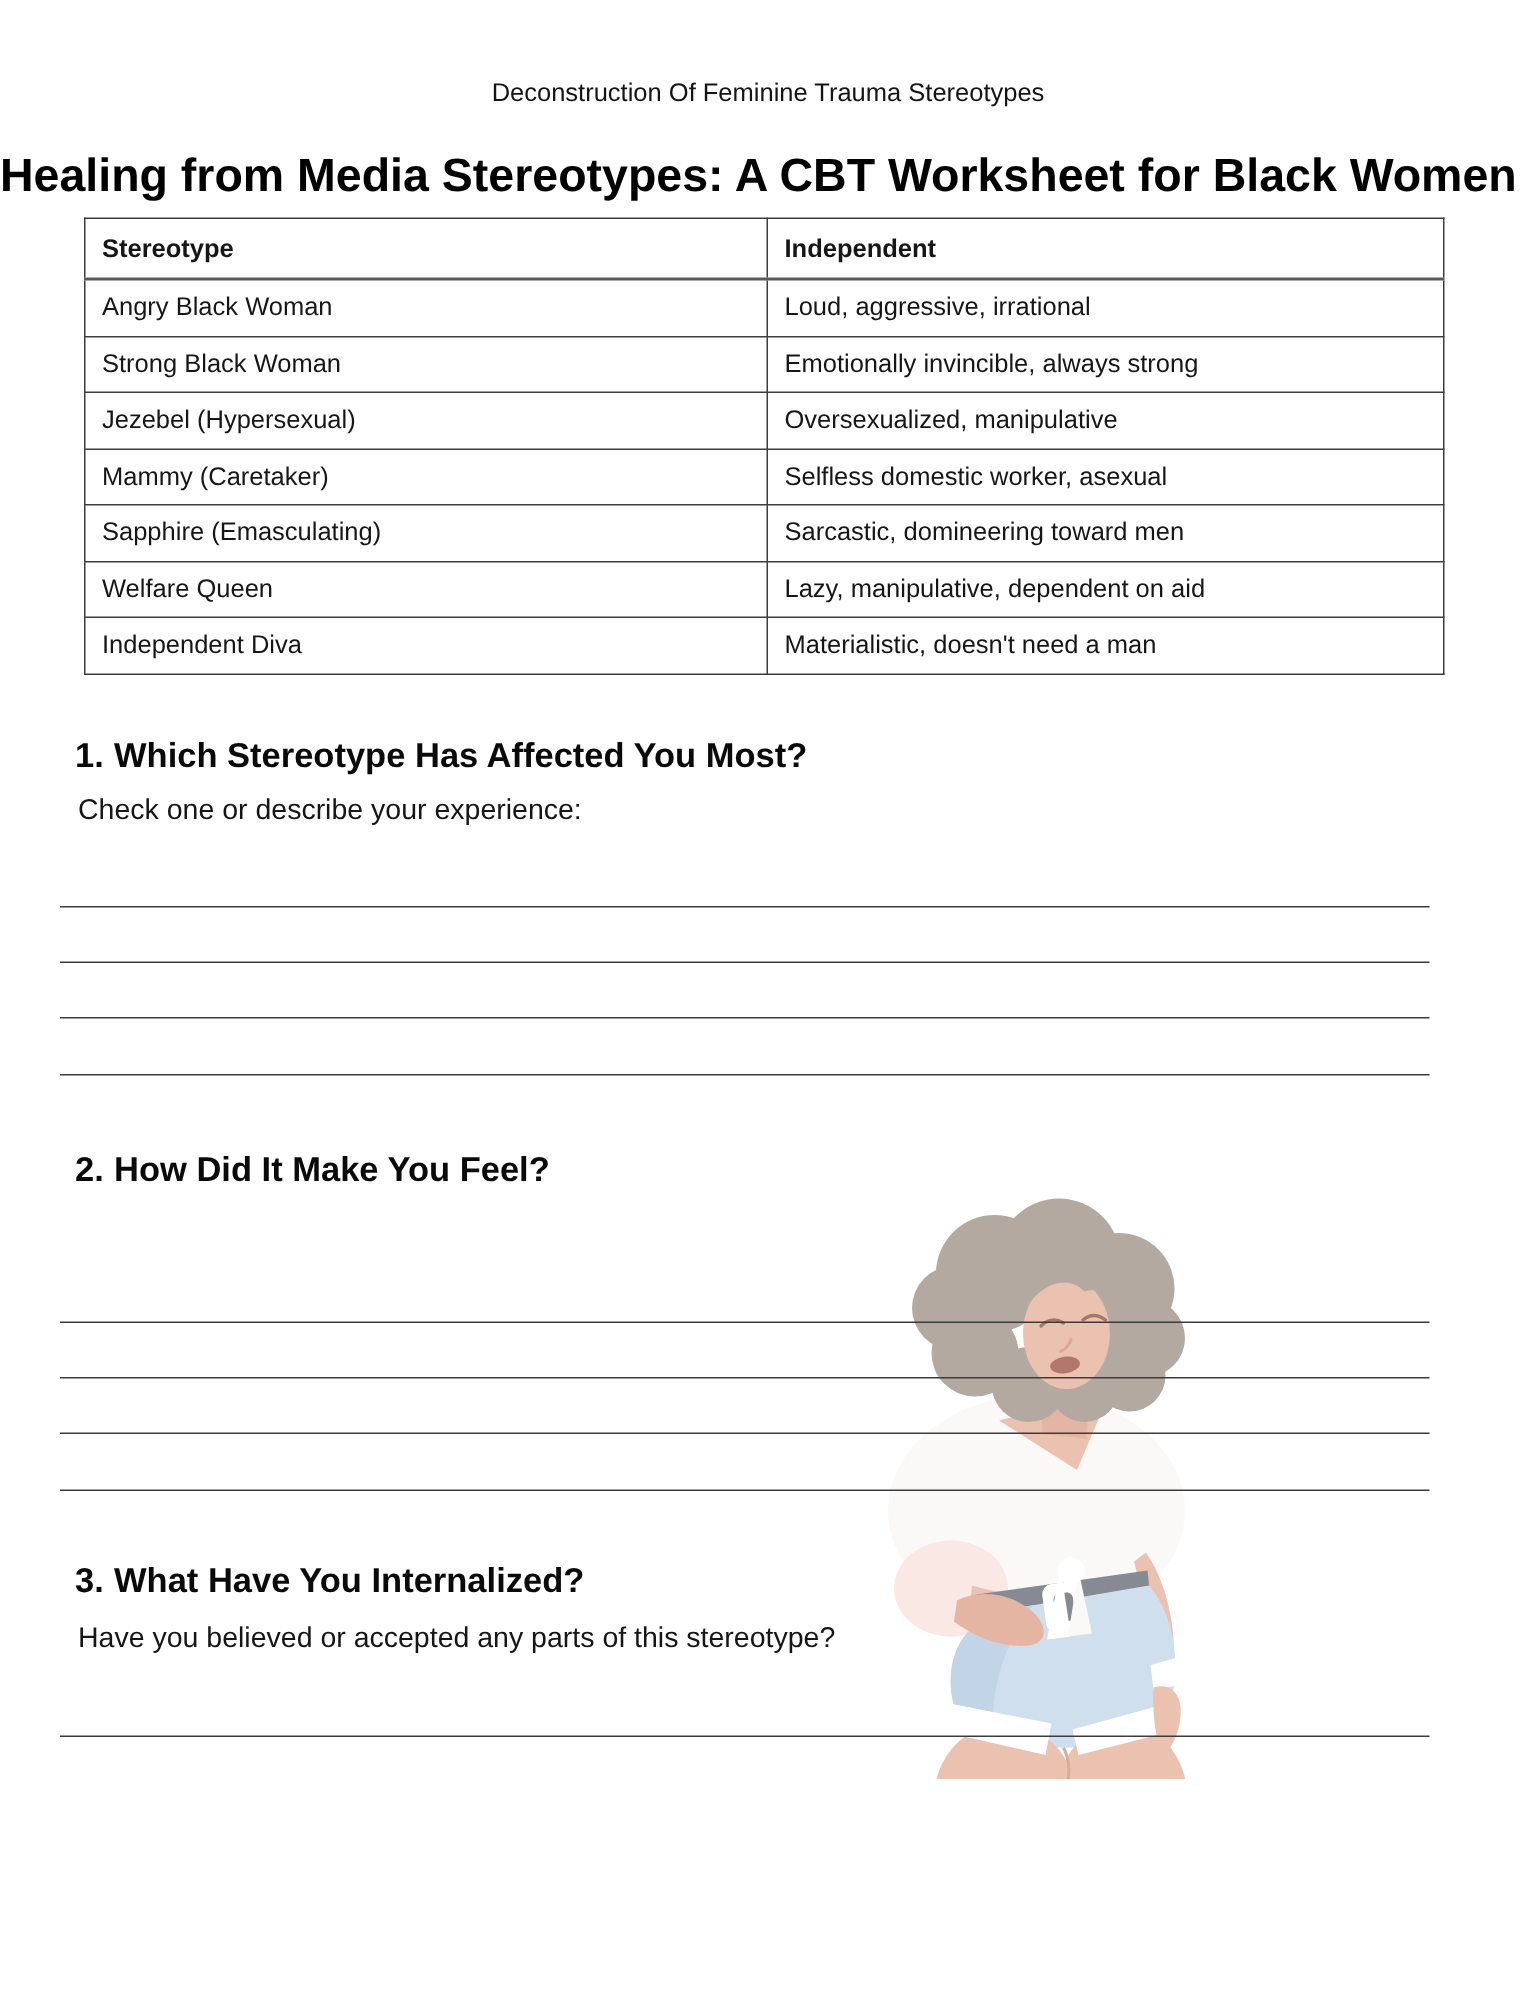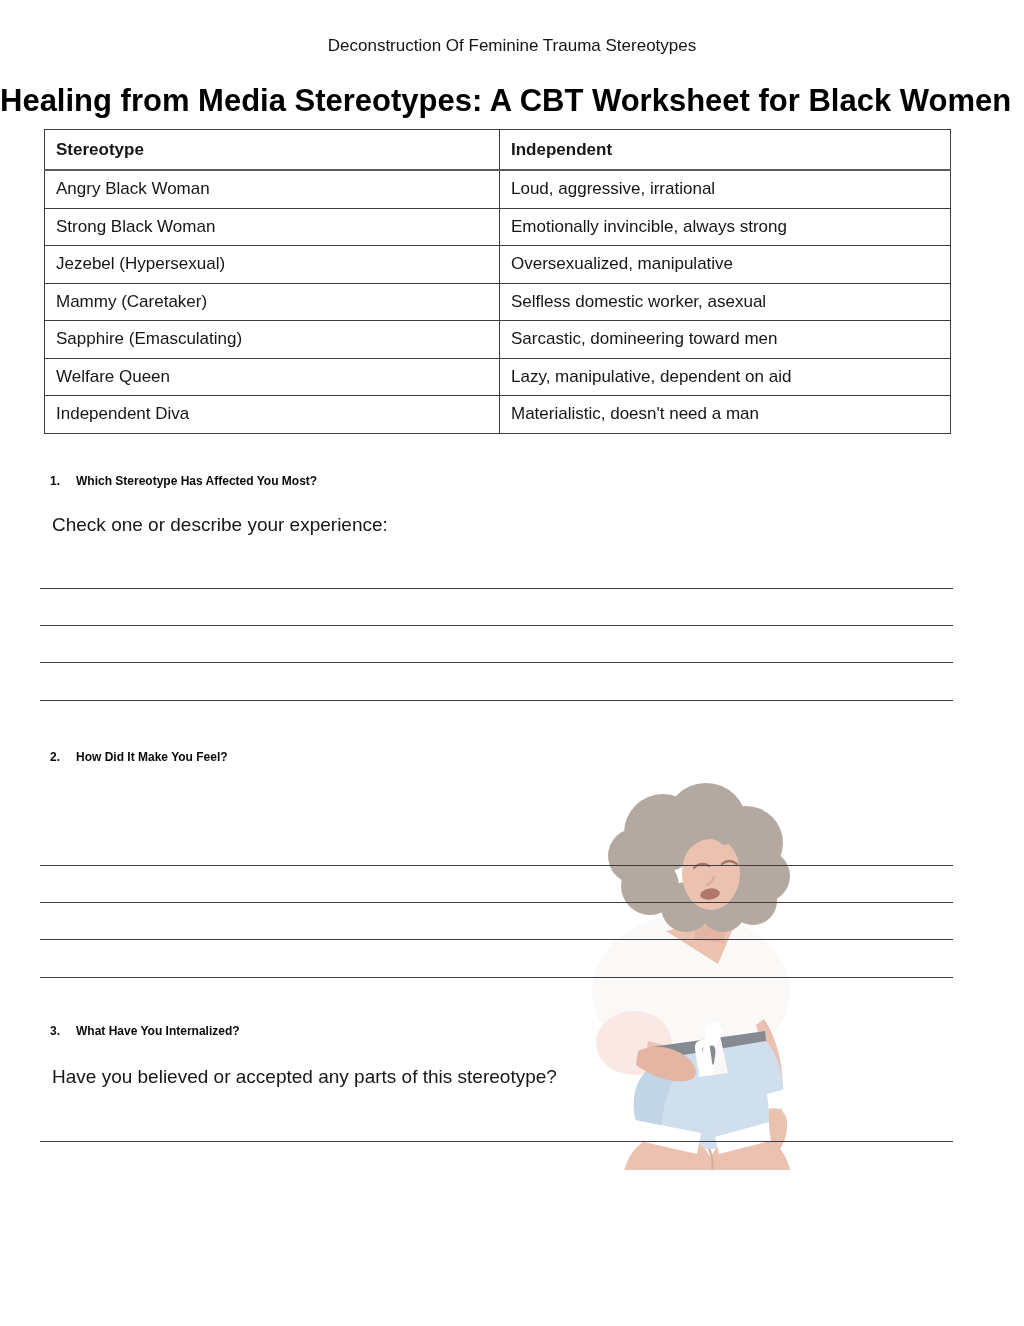--- a/index.html
+++ b/index.html
@@ -1,40 +1,40 @@
 <!DOCTYPE html>
 <html><head>
 <meta charset="utf-8">
 <style>
   html,body { margin:0; padding:0; background:#ffffff; }
   .page {
-    position:relative; width:1024px; height:1176px; margin:0 auto;
+    position:relative; width:1024px; height:1176px; margin:16px auto;
     background:#ffffff; overflow:hidden;
     font-family:"Liberation Sans", sans-serif; color:#000;
   }
   .doc-header {
     position:absolute; top:36px; left:0; width:100%;
     text-align:center; font-size:17px; color:#141414;
   }
   .doc-title {
     position:absolute; top:83px; left:0; width:100%;
     font-size:31px; font-weight:bold; color:#000;
   }
   table.stereotype-table {
-    position:absolute; left:44px; top:129px; width:906px;
+    position:absolute; left:56px; top:129px; width:906px;
     border-collapse:collapse; table-layout:fixed;padding-left:12px;
   }
   .stereotype-table th, .stereotype-table td {
     border:1.5px solid #3d3d3d; font-size:17px; text-align:left;
     padding:0 6px 0 11px; vertical-align:middle; color:#161616;
     overflow:hidden; white-space:nowrap;
   }
   .stereotype-table th { font-weight:bold; height:39px; border-bottom:2px solid #5a5a5a; }
   .stereotype-table td { font-weight:normal; height:36.5px; }
-  .q-heading { position:absolute; font-size:12px; font-weight:bold; color:#0a0a0a; white-space:nowrap; }
+  .q-heading { position:absolute; font-size:23px; font-weight:bold; color:#0a0a0a; white-space:nowrap; }
   .q-heading .qnum { display:inline-block; min-width:26px; }
   .q-prompt { position:absolute; font-size:19px; color:#161616; white-space:nowrap; }
   .wline {
     position:absolute; left:40px; width:913px; height:0;
     border-top:1.6px solid #3c3c3c;
   }
   .illustration {
     position:absolute; left:588px; top:781px; width:207px; height:389px;
   }
   .footer {

